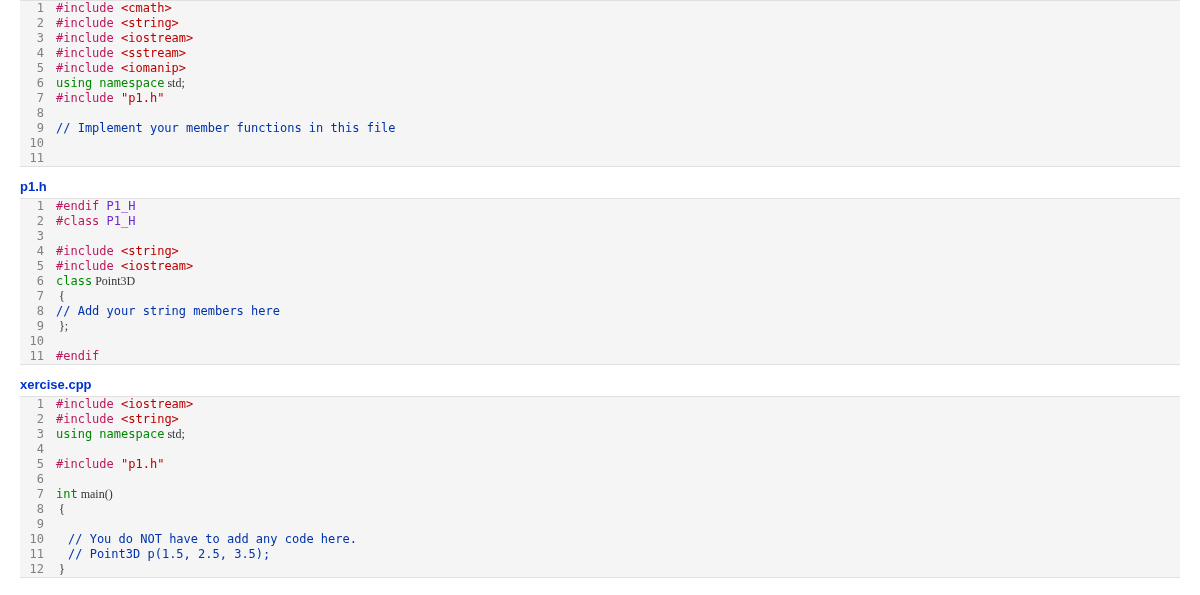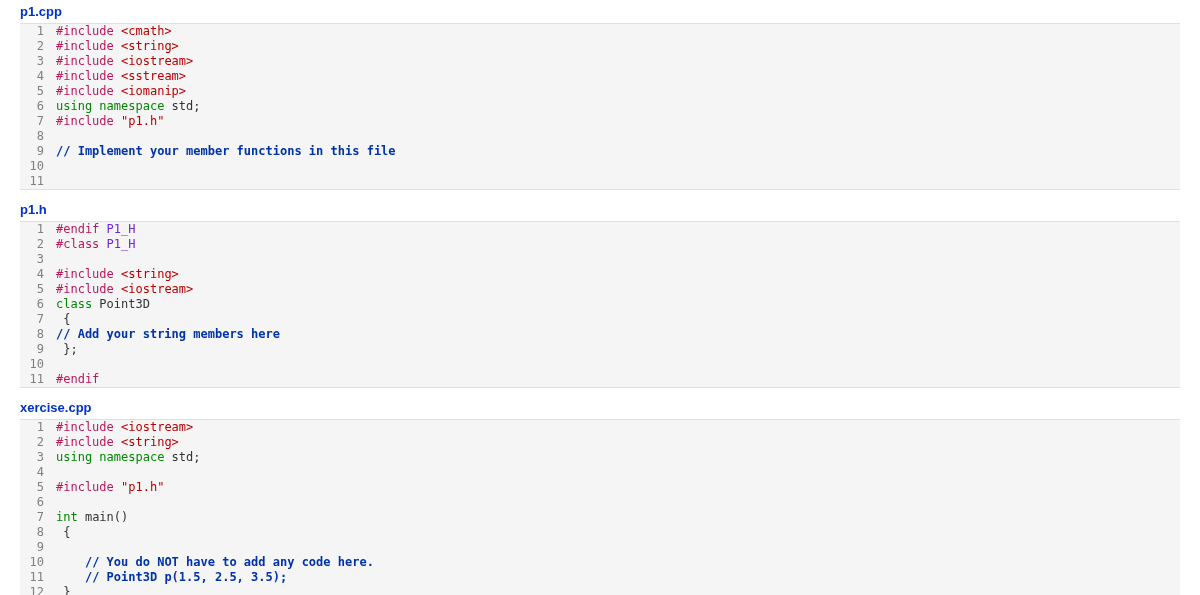--- a/index.html
+++ b/index.html
@@ -38,32 +38,31 @@
       color: #808080;
       user-select: none;
       flex-shrink: 0;
     }
     .line-content {
       flex: 1;
     }
     .tk-pre { color: #be185d; }
     .tk-hdr { color: #bb0000; }
     .tk-kw  { color: #008800; }
-    .tk-cmt { color: #0033aa; font-weight: bold; }
+    .tk-cmt { color: #0033aa; }
     .tk-typ { color: #008800; }
     .tk-str { color: #bb0000; }
     .tk-mac { color: #6d28d9; }
-    .tk-plain { color: #333333; }
+    .tk-plain { color: #333333; font-family: Liberation Serif, serif; }
   </style>
 </head>
 <body>
 
 <div id="root">
     <div class="file-section">
-      <div class="file-title">p1.cpp</div>
       <div class="code-block">
         <div class="code-line"><span class="line-number">1</span><span class="line-content"><span class="tk-pre">#include </span><span class="tk-hdr">&lt;cmath&gt;</span></span></div>
         <div class="code-line"><span class="line-number">2</span><span class="line-content"><span class="tk-pre">#include </span><span class="tk-hdr">&lt;string&gt;</span></span></div>
         <div class="code-line"><span class="line-number">3</span><span class="line-content"><span class="tk-pre">#include </span><span class="tk-hdr">&lt;iostream&gt;</span></span></div>
         <div class="code-line"><span class="line-number">4</span><span class="line-content"><span class="tk-pre">#include </span><span class="tk-hdr">&lt;sstream&gt;</span></span></div>
         <div class="code-line"><span class="line-number">5</span><span class="line-content"><span class="tk-pre">#include </span><span class="tk-hdr">&lt;iomanip&gt;</span></span></div>
         <div class="code-line"><span class="line-number">6</span><span class="line-content"><span class="tk-kw">using </span><span class="tk-kw">namespace</span><span class="tk-plain"> std;</span></span></div>
         <div class="code-line"><span class="line-number">7</span><span class="line-content"><span class="tk-pre">#include </span><span class="tk-str">"p1.h"</span></span></div>
         <div class="code-line"><span class="line-number">8</span><span class="line-content"></span></div>
         <div class="code-line"><span class="line-number">9</span><span class="line-content"><span class="tk-cmt">// Implement your member functions in this file</span></span></div>

